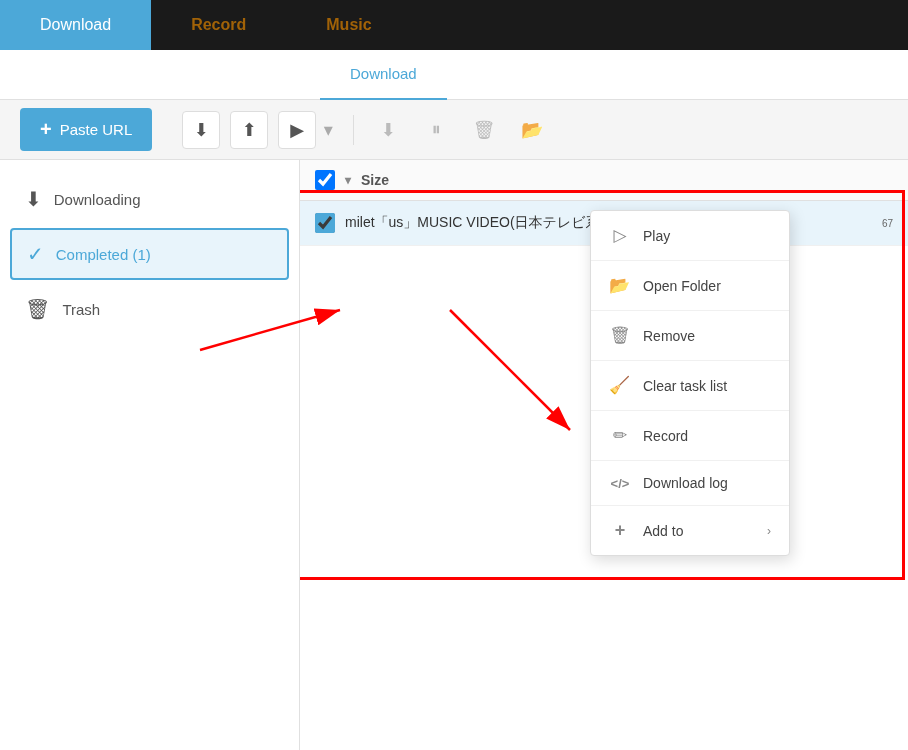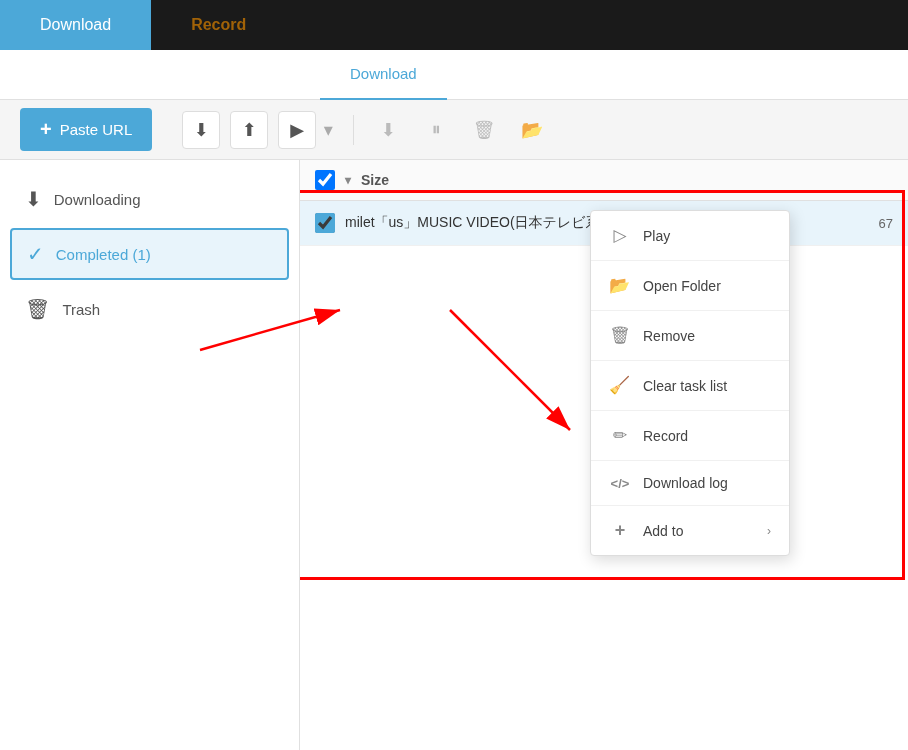--- a/index.html
+++ b/index.html
@@ -187,21 +187,21 @@
       flex: 1;
       font-size: 14px;
       color: #333;
       white-space: nowrap;
       overflow: hidden;
       text-overflow: ellipsis;
     }
     .file-row .file-size {
       width: 80px;
       text-align: right;
-      font-size: 13px;
+      font-size: 10px;
       color: #666;
     }
 
     
     .context-menu {
       position: absolute;
       top: 50px;
       left: 290px;
       width: 200px;
       background: #fff;
@@ -260,20 +260,23 @@
   </style>
 </head>
 <body>
 
 <div class="top-nav">
   <div class="top-nav-item active">
     <span>Download</span>
   </div>
   <div class="top-nav-item">
     <span>Record</span>
+  </div>
+  <div class="top-nav-item">
+    <span>Music</span>
   </div>
 </div>
 
 <div class="sub-nav">
   <div class="sub-nav-item active">
     <span>Download</span>
   </div>
 </div>
 
 <div class="toolbar">

